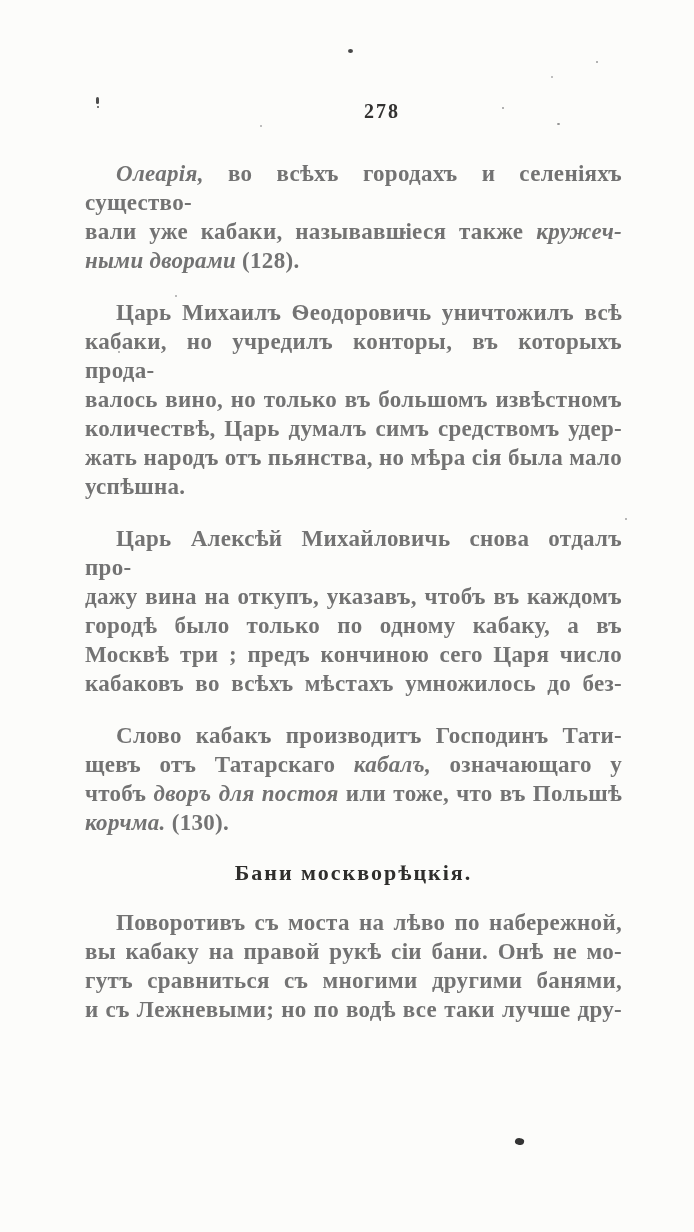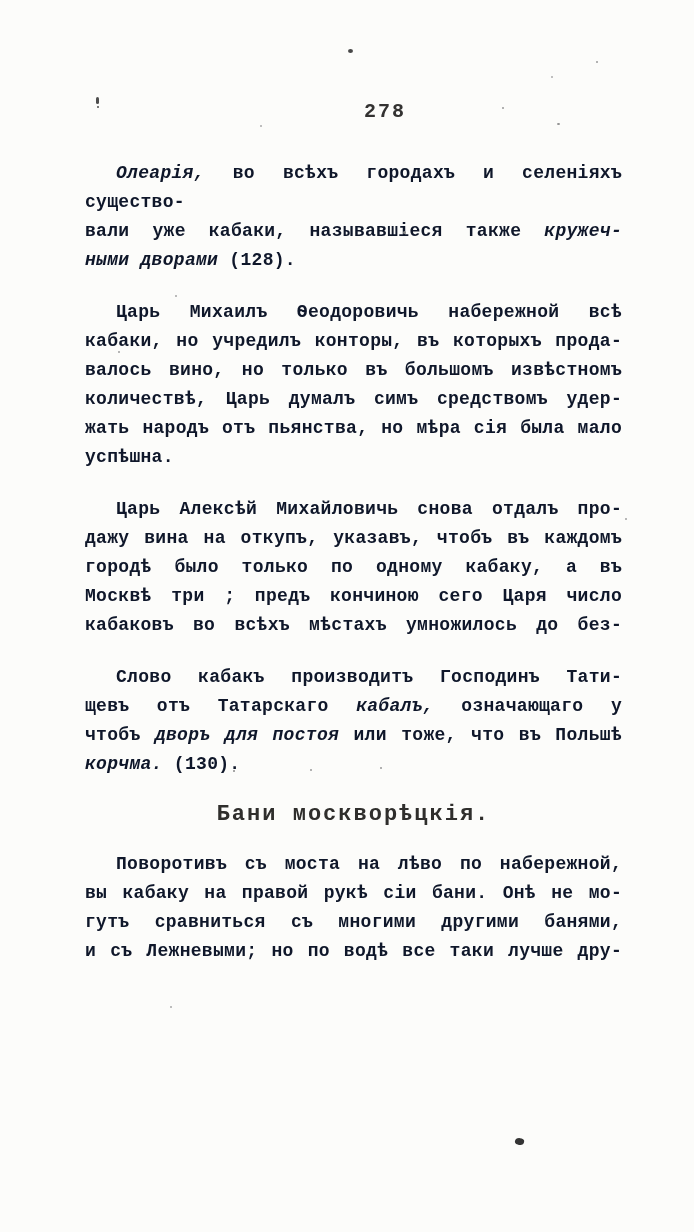--- a/index.html
+++ b/index.html
@@ -8,21 +8,21 @@
     width: 694px;
     height: 1232px;
     overflow: hidden;
     background: #fcfcfa;
   }
   .page {
     position: relative;
     width: 694px;
     height: 1220px;
     background: #fcfcfa;
-    font-family: Liberation Mono, monospace;
+    font-family: Liberation Serif, serif;
     color: #2d2c2a;
   }
   .pagenum {
     position: absolute;
     left: 364px;
     top: 100px;
     font-size: 20px;
     font-weight: 700;
     letter-spacing: 2px;
     color: #333231;
@@ -31,28 +31,28 @@
     position: absolute;
     left: 85px;
     top: 159px;
     width: 537px;
   }
   .para {
     margin: 0 0 23px 0;
   }
   #paras-top .para:last-child { margin-bottom: 21px; }
   .line {
-    font-size: 18px;
+    font-size: 23px;
     font-weight: 700;
     line-height: 29px;
     letter-spacing: 0.3px;
     text-align: justify;
     text-align-last: justify;
     white-space: normal;
-    color: #0f172a;
+    color: #737373;
   }
   .line.last {
     text-align: left;
     text-align-last: left;
   }
   .line.indent { text-indent: 31px; }
   .it { font-style: italic; }
   .heading {
     margin: 0 0 21px 0;
     font-size: 22px;
@@ -105,21 +105,21 @@
   <div class="pagenum">278</div>
 
   <main class="textblock">
     <div id="paras-top">
         <div class="para">
           <div class="line indent"><span class="it">Олеарія,</span><span> во всѣхъ городахъ и селеніяхъ существо-</span></div>
           <div class="line"><span>вали уже кабаки, называвшіеся также </span><span class="it">кружеч-</span></div>
           <div class="line last"><span class="it">ными дворами</span><span> (128).</span></div>
         </div>
         <div class="para">
-          <div class="line indent"><span>Царь Михаилъ Ѳеодоровичь набережной всѣ</span></div>
+          <div class="line indent"><span>Царь Михаилъ Ѳеодоровичь уничтожилъ всѣ</span></div>
           <div class="line"><span>кабаки, но учредилъ конторы, въ которыхъ прода-</span></div>
           <div class="line"><span>валось вино, но только въ большомъ извѣстномъ</span></div>
           <div class="line"><span>количествѣ, Царь думалъ симъ средствомъ удер-</span></div>
           <div class="line"><span>жать народъ отъ пьянства, но мѣра сія была мало</span></div>
           <div class="line last"><span>успѣшна.</span></div>
         </div>
         <div class="para">
           <div class="line indent"><span>Царь Алексѣй Михайловичь снова отдалъ про-</span></div>
           <div class="line"><span>дажу вина на откупъ, указавъ, чтобъ въ каждомъ</span></div>
           <div class="line"><span>городѣ было только по одному кабаку, а въ</span></div>

